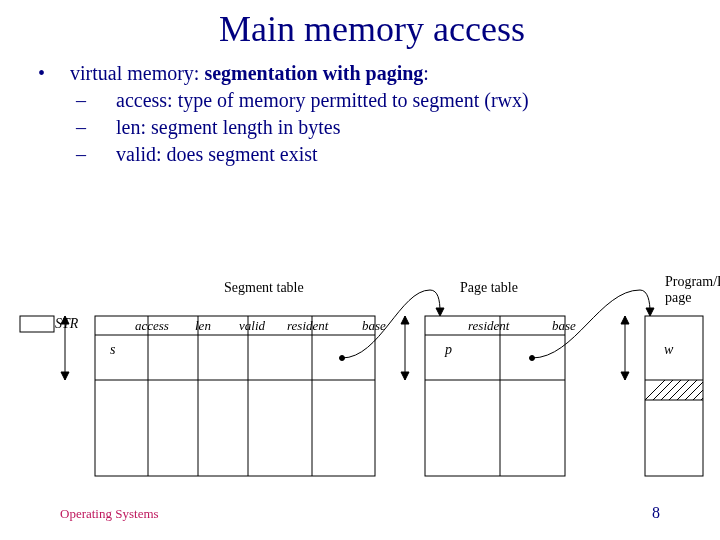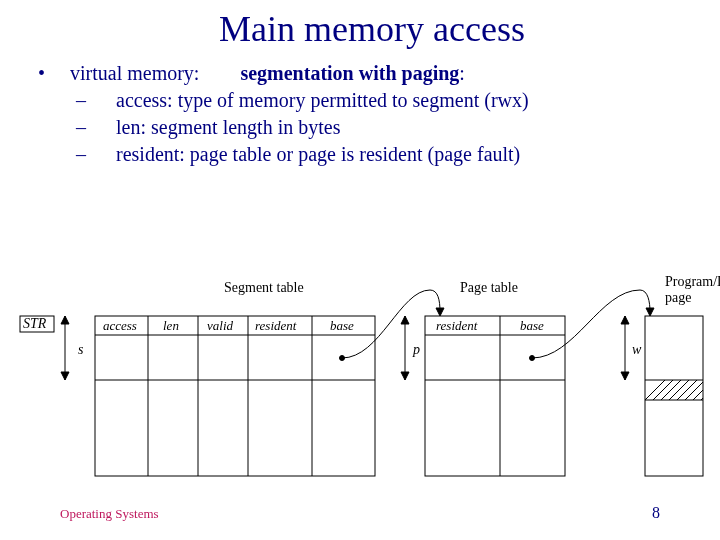--- a/index.html
+++ b/index.html
@@ -21,31 +21,31 @@
   }
   .bullets {
     font-size: 20px;
     padding: 10px 0 0 40px;
     line-height: 1.35;
   }
   .b1 { padding-left: 30px; text-indent: -16px; }
   .bull-dot { display: inline-block; width: 16px; text-align: left; }
   .b2 { padding-left: 76px; text-indent: -20px; }
   .dash { display: inline-block; width: 20px; text-align: left; }
-  .bold { font-weight: bold; margin-left: 36px; }
+  .bold { font-weight: bold; }
 
   .diagram {
     position: absolute;
     left: 0; top: 260px;
     width: 720px; height: 230px;
     color: #000;
     font-family: "Times New Roman", serif;
   }
   .diagram .lbl { position: absolute; font-size: 14px; }
-  .diagram .italic { font-style: italic; }
+  .diagram .italic { font-style: italic; margin-left: 32px; }
 
   .footer-left {
     position: absolute;
     left: 60px; bottom: 18px;
     font-size: 13px;
     color: #be185d;
   }
   .footer-right {
     position: absolute;
     right: 60px; bottom: 18px;
@@ -58,21 +58,21 @@
 <body>
 
 <div class="title">Main memory access</div>
 
 <div class="bullets">
   <div class="b1">
     <span class="bull-dot">•</span><span>virtual memory: </span><span class="bold">segmentation with paging</span><span>:</span>
   </div>
   <div class="b2"><span class="dash">–</span><span>access</span><span>: type of memory permitted to segment (rwx)</span></div>
   <div class="b2"><span class="dash">–</span><span>len</span><span>: segment length in bytes</span></div>
-  <div class="b2"><span class="dash">–</span><span>resident</span><span>: page table or page is resident (page fault)</span></div>
+  <div class="b2"><span class="dash">–</span><span>valid</span><span>: does segment exist</span></div>
 </div>
 
 <div class="diagram">
   <svg width="720" height="230" viewBox="0 0 720 230">
     <g stroke="#000" stroke-width="1" fill="none">
 
       <rect x="20" y="56" width="34" height="16" fill="#fff"></rect>
 
       <line x1="65" y1="56" x2="65" y2="120"></line>
       <polygon points="65,56 61,64 69,64" fill="#000"></polygon>

